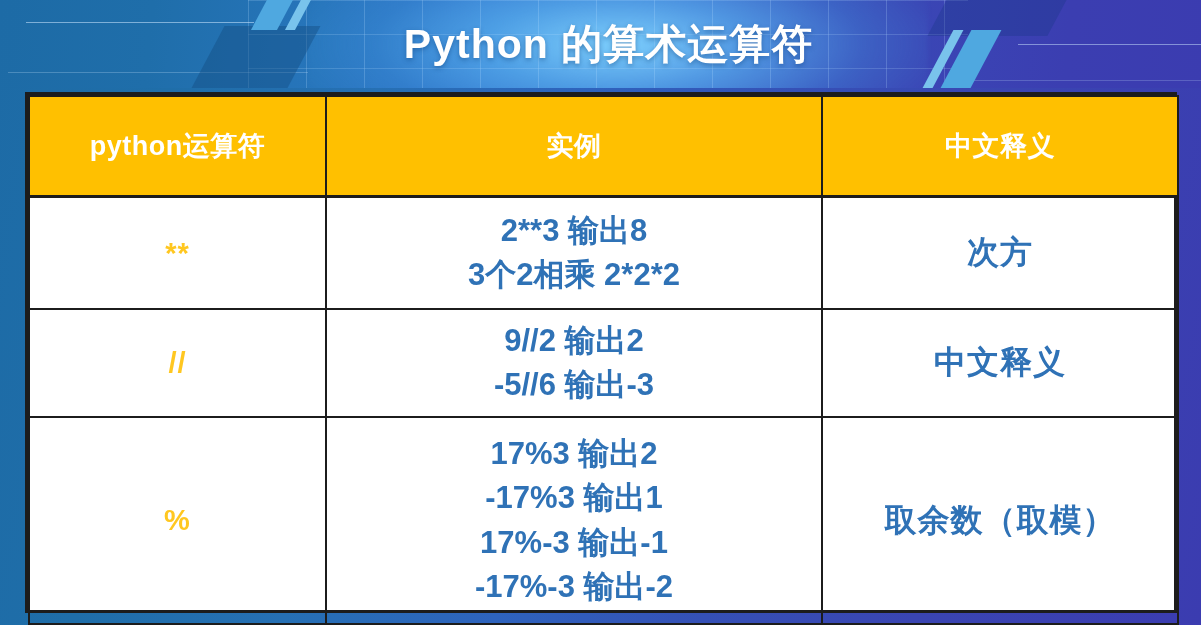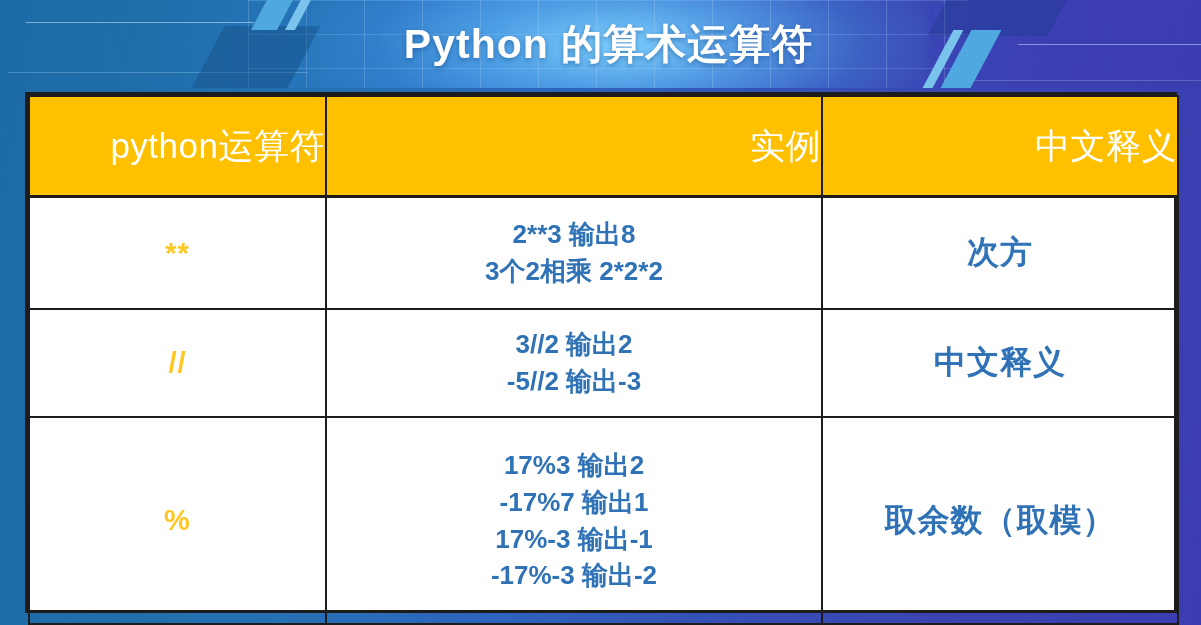--- a/index.html
+++ b/index.html
@@ -128,38 +128,37 @@
   table.op-table td {
     border: 2px solid #1c1c1c;
     text-align: center;
     vertical-align: middle;
     padding: 0;
   }
   table.op-table thead th {
     background: #ffc000;
     color: #ffffff;
     height: 98px;
-    font-size: 35px;
-    font-weight: normal;
+    font-size: 27px;
+    font-weight: bold;
     letter-spacing: 0.5px;
     border-bottom: 3px solid #1c1c1c;
-    text-align: right;
   }
   .op-cell {
     color: #ffc720;
     font-size: 29px;
     font-weight: bold;
     letter-spacing: 1px;
   }
   .ex-cell, .cn-cell {
     color: #2f72b6;
     font-weight: bold;
   }
   .ex-cell {
-    font-size: 26px;
+    font-size: 31px;
     line-height: 1.42;
   }
   .cn-cell {
     font-size: 32px;
     letter-spacing: 1px;
   }
   .ex-line { display: block; }
   tr.r1 td { height: 110px; }
   tr.r2 td { height: 106px; }
   tr.r3 td { height: 205px; border-radius: 19px; }
@@ -206,30 +205,30 @@
         <td class="op-cell">**</td>
         <td class="ex-cell">
           <span class="ex-line">2**3 输出8</span>
           <span class="ex-line">3个2相乘 2*2*2</span>
         </td>
         <td class="cn-cell">次方</td>
       </tr>
       <tr class="r2">
         <td class="op-cell">//</td>
         <td class="ex-cell">
-          <span class="ex-line">3//2 输出2</span>
-          <span class="ex-line">-5//2 输出-3</span>
+          <span class="ex-line">9//2 输出2</span>
+          <span class="ex-line">-5//6 输出-3</span>
         </td>
         <td class="cn-cell">中文释义</td>
       </tr>
       <tr class="r3">
         <td class="op-cell">%</td>
         <td class="ex-cell">
           <span class="ex-line">17%3 输出2</span>
-          <span class="ex-line">-17%7 输出1</span>
+          <span class="ex-line">-17%3 输出1</span>
           <span class="ex-line">17%-3 输出-1</span>
           <span class="ex-line">-17%-3 输出-2</span>
         </td>
         <td class="cn-cell">取余数（取模）</td>
       </tr>
     </tbody>
   </table>
 </div>
 
 </body></html>

